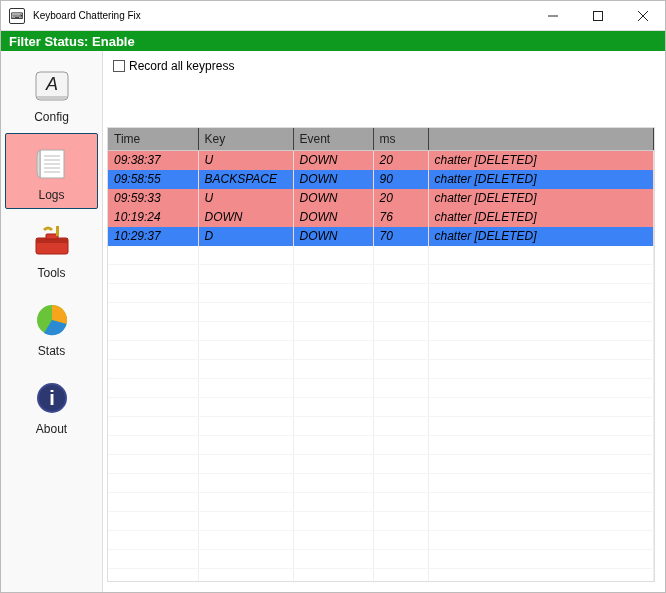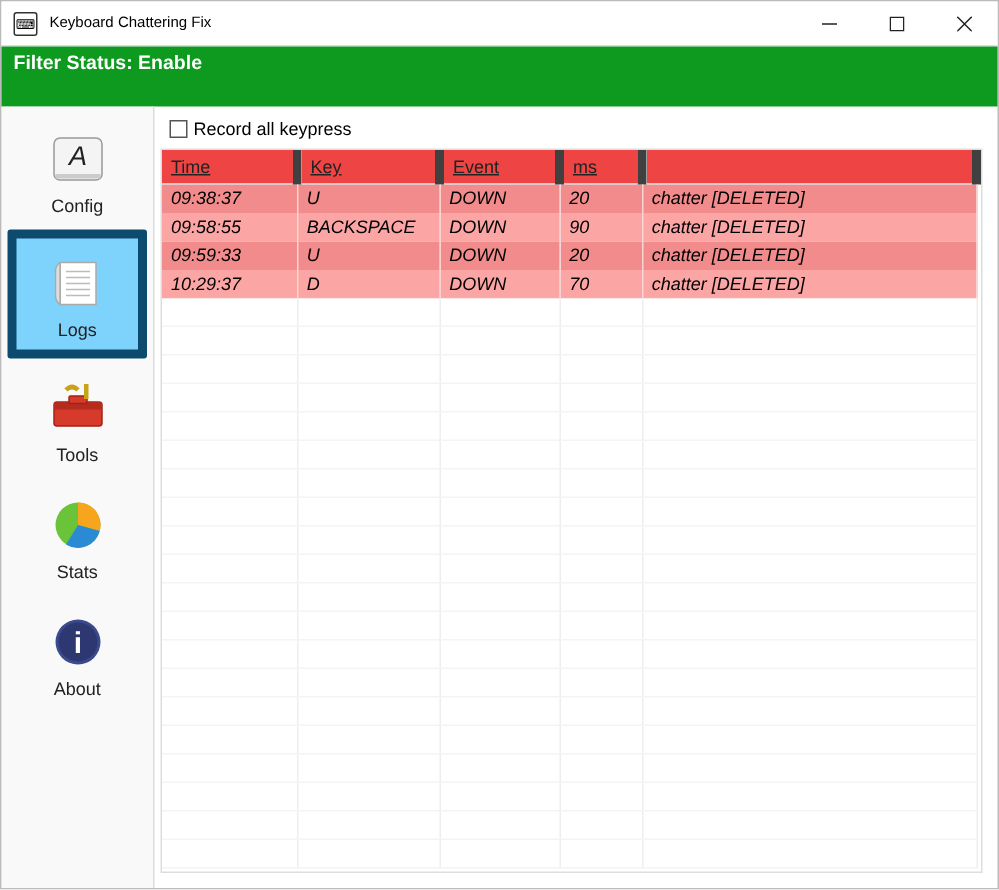--- a/index.html
+++ b/index.html
@@ -3,37 +3,37 @@
 <meta charset="utf-8">
 <style>
   * { box-sizing: border-box; margin: 0; padding: 0; font-family: "Segoe UI", Tahoma, sans-serif; }
   html, body { width: 666px; height: 593px; overflow: hidden; background: #fff; }
   .window { width: 666px; height: 593px; border: 1px solid #bbb; background: #fff; display: flex; flex-direction: column; }
   .titlebar { height: 30px; display: flex; align-items: center; background: #fff; border-bottom: 1px solid #ddd; }
   .titlebar .app-icon { width: 16px; height: 16px; margin: 0 8px; border: 1px solid #333; border-radius: 2px; font-size: 9px; line-height: 14px; text-align: center; }
   .titlebar .title { font-size: 10px; color: #000; flex: 1; }
   .winbtns { display: flex; height: 100%; }
   .winbtn { width: 45px; display: flex; align-items: center; justify-content: center; font-size: 13px; color: #222; }
-  .statusbar { height: 40px; background: #0e9a1e; color: #fff; font-size: 13px; font-weight: bold; padding: 3px 8px; }
+  .statusbar { height: 20px; background: #0e9a1e; color: #fff; font-size: 13px; font-weight: bold; padding: 3px 8px; }
   .body { flex: 1; display: flex; overflow: hidden; }
   .sidebar { width: 102px; background: #f9f9fa; border-right: 1px solid #ddd; padding-top: 4px; display: flex; flex-direction: column; gap: 2px; }
   .side-item { display: flex; flex-direction: column; align-items: center; padding: 10px 0 6px; margin: 0 4px; border: 1px solid transparent; font-size: 12px; color: #222; }
-  .side-item.active { background: #7dd3fc; border: 6px solid #0c4a6e; border-radius: 2px; }
+  .side-item.active { background: #fca5a5; border: 1px solid #0c4a6e; border-radius: 2px; }
   .side-item .icon-wrap { width: 48px; height: 40px; display: flex; align-items: center; justify-content: center; }
   .side-item .lbl { margin-top: 4px; }
-  .content { flex: 1; display: flex; flex-direction: column; overflow: hidden; }
+  .content { flex: 1; display: flex; flex-direction: column; overflow: hidden; gap: 48px; }
   .checkrow { padding: 8px 10px 6px; display: flex; align-items: center; gap: 4px; font-size: 12px; }
   .checkbox { width: 12px; height: 12px; border: 1px solid #555; background: #fff; }
   .scroll { flex: 1; overflow: auto; margin: 0 10px 10px 4px; border: 1px solid #ddd; }
   table { border-collapse: collapse; width: 100%; font-size: 12px; table-layout: fixed; }
-  thead th { text-align: left; font-weight: normal; background: #ef4444; border-bottom: 1px solid #ccc; border-right: 6px solid #404040; padding: 4px 6px; color: #222; position: sticky; top: 0; text-decoration: underline; }
+  thead th { text-align: left; font-weight: normal; background: #a3a3a3; border-bottom: 1px solid #ccc; border-right: 1px solid #404040; padding: 4px 6px; color: #222; position: sticky; top: 0; }
   col.time { width: 90px; } col.key { width: 95px; } col.event { width: 80px; } col.ms { width: 55px; }
   tbody td { padding: 2px 6px; border-right: 1px solid #f9d4d4; height: 19px; }
   tbody tr.data { background: #f28b8b; color: #000; font-style: italic; }
-  tbody tr.data.alt { background: #fca5a5; }
+  tbody tr.data.alt { background: #3b82f6; }
   tbody tr.empty td { border-right: 1px solid #eee; border-bottom: 1px solid #f4f4f4; background: #fff; height: 19px; }
 </style>
 </head>
 <body>
 
 <div class="window">
   <div class="titlebar">
     <div class="app-icon">⌨</div>
     <div class="title">Keyboard Chattering Fix</div>
     <div class="winbtns">
@@ -164,20 +164,27 @@
                 <td>90</td>
                 <td>chatter [DELETED]</td>
               </tr>
               <tr class="data">
                 <td>09:59:33</td>
                 <td>U</td>
                 <td>DOWN</td>
                 <td>20</td>
                 <td>chatter [DELETED]</td>
               </tr>
+              <tr class="data">
+                <td>10:19:24</td>
+                <td>DOWN</td>
+                <td>DOWN</td>
+                <td>76</td>
+                <td>chatter [DELETED]</td>
+              </tr>
               <tr class="data alt">
                 <td>10:29:37</td>
                 <td>D</td>
                 <td>DOWN</td>
                 <td>70</td>
                 <td>chatter [DELETED]</td>
               </tr>
               <tr class="empty">
                 <td></td>
                 <td></td>

